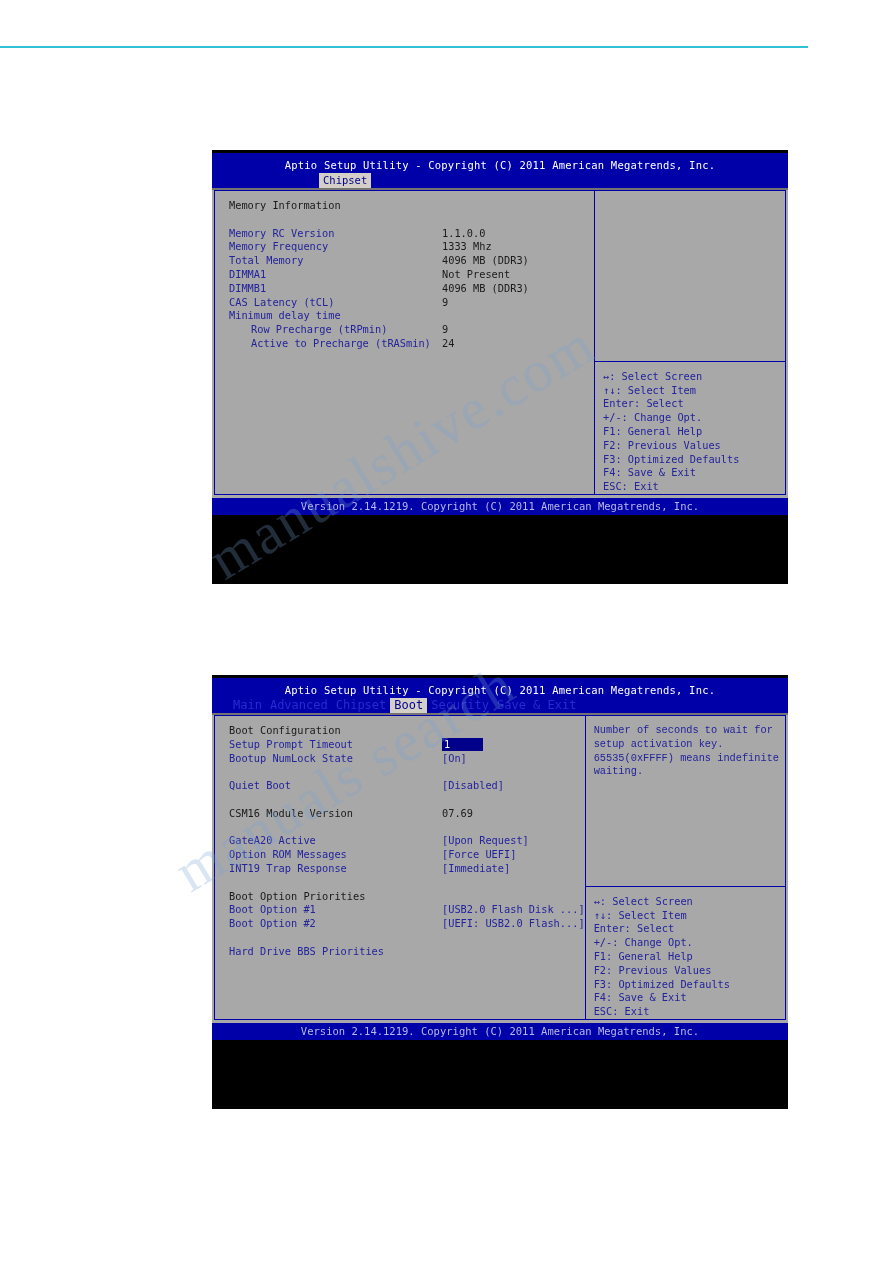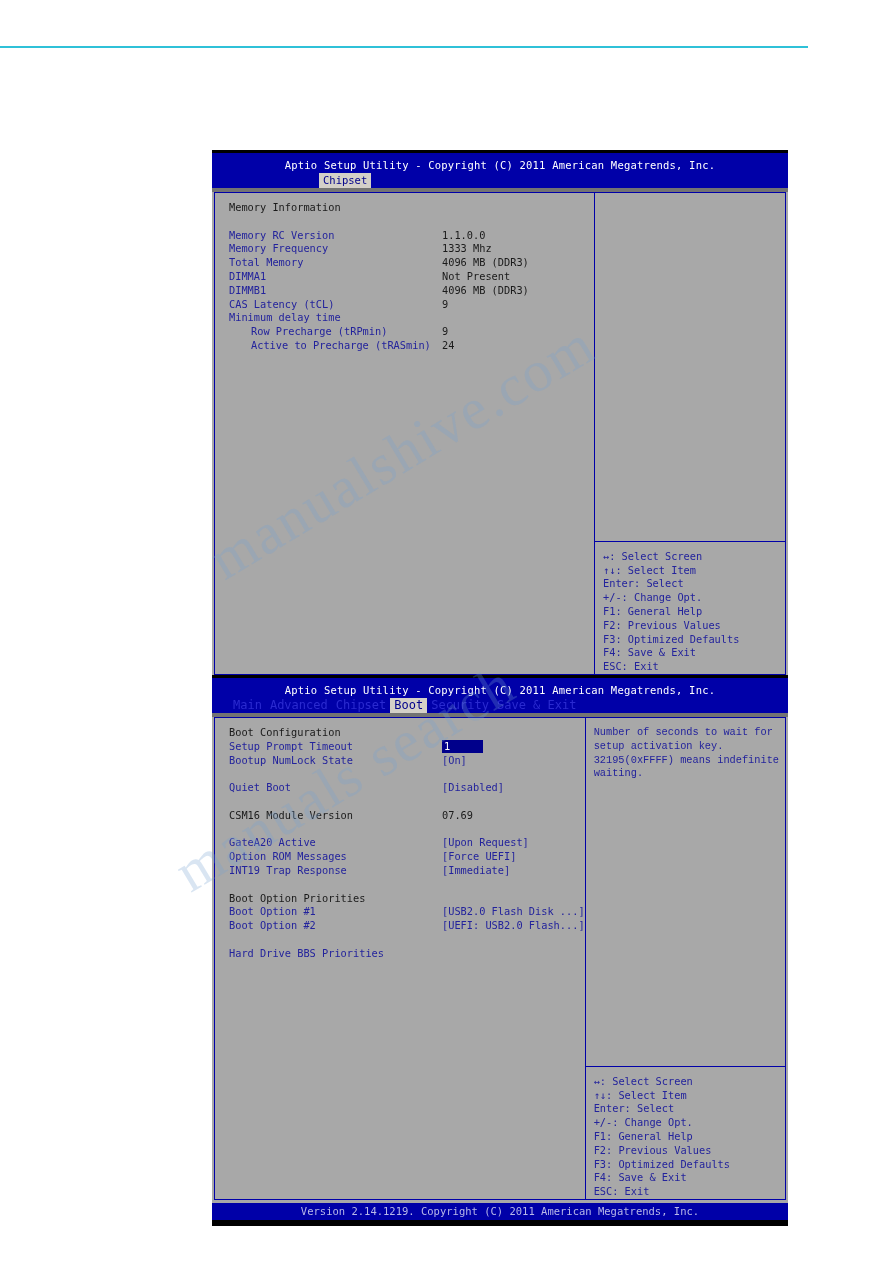--- a/index.html
+++ b/index.html
@@ -94,22 +94,22 @@
     font-size: 10.5px;
     line-height: 15px;
     padding-left: 107px;
     box-sizing: border-box;
   }
   .tab-single .menu-item.active { background: #d4d0c8; color: #00008b; }
 
   .bios-body {
     display: flex;
     background: #a8a8a8;
-    height: 490px;
-    border-top: 4px solid #737373;
+    height: 310px;
+    border-top: 2px solid #737373;
     box-sizing: border-box;
   }
 
   .pane-left {
     width: 381px;
     box-sizing: border-box;
     border: 1px solid #0000a8;
     border-right: 1px solid #0000a8;
     margin: 0 0 3px 2px;
     padding: 8px 0 0 14px;
@@ -257,21 +257,21 @@
         <div class="row plain"><span class="lbl">Boot Option Priorities</span></div>
         <div class="row"><span class="lbl">Boot Option #1</span><span class="val">[USB2.0 Flash Disk ...]</span></div>
         <div class="row"><span class="lbl">Boot Option #2</span><span class="val">[UEFI: USB2.0 Flash...]</span></div>
         <div class="row gap"></div>
         <div class="row"><span class="lbl">Hard Drive BBS Priorities</span></div>
       </div>
     <div class="pane-right">
       <div class="help-text" id="help-1">
           <div class="help-line">Number of seconds to wait for</div>
           <div class="help-line">setup activation key.</div>
-          <div class="help-line">32195(0xFFFF) means indefinite</div>
+          <div class="help-line">65535(0xFFFF) means indefinite</div>
           <div class="help-line">waiting.</div>
         </div>
       <div class="help-spacer"></div>
       <div class="legend" id="legend-1">
           <div class="legend-line">↔: Select Screen</div>
           <div class="legend-line">↑↓: Select Item</div>
           <div class="legend-line">Enter: Select</div>
           <div class="legend-line">+/-: Change Opt.</div>
           <div class="legend-line">F1: General Help</div>
           <div class="legend-line">F2: Previous Values</div>

